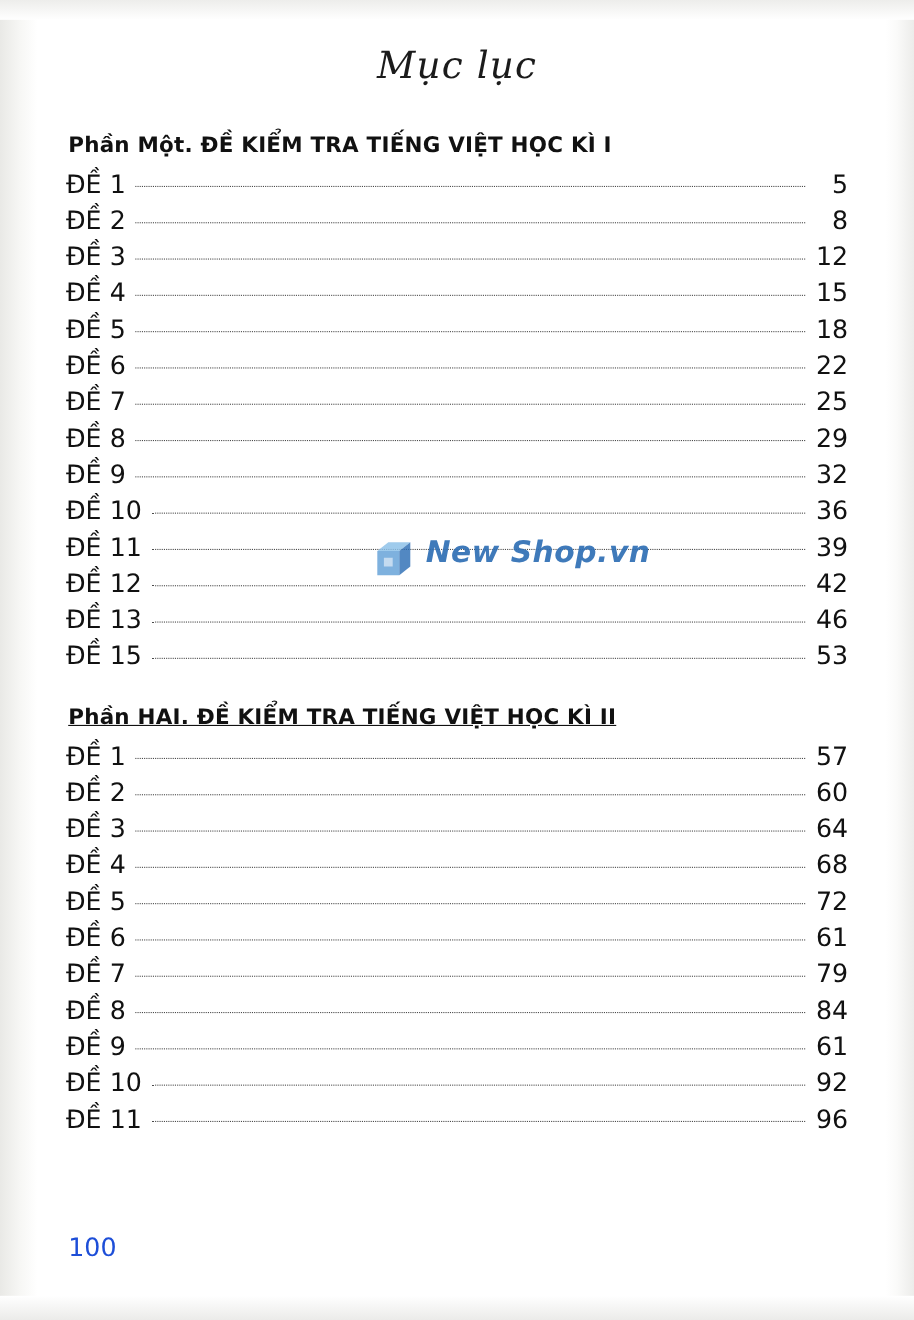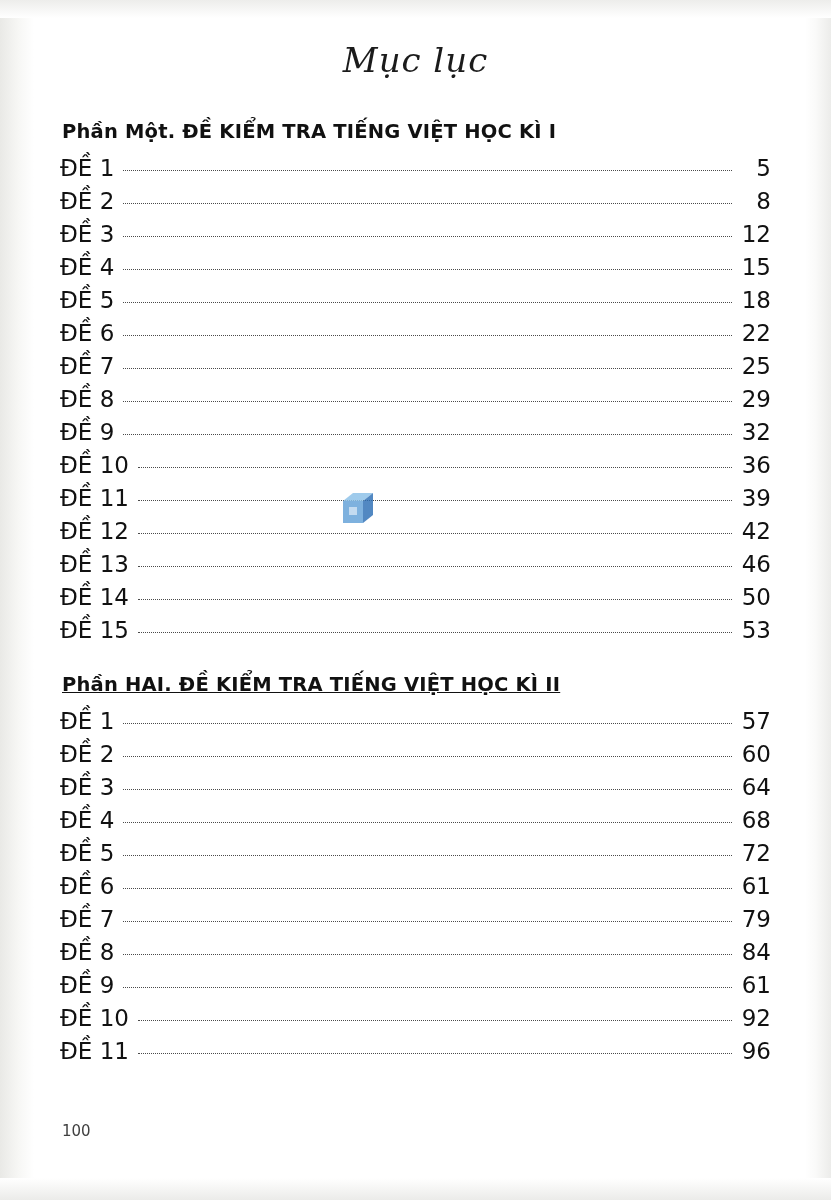--- a/index.html
+++ b/index.html
@@ -129,22 +129,22 @@
     padding-left: 6px;
     min-width: 30px;
     text-align: right;
   }
 
   .footer-num {
     position: absolute;
     left: 62px;
     top: 1122px;
     font-family: "DejaVu Sans", sans-serif;
-    font-size: 15px;
-    color: #404040;
+    font-size: 23px;
+    color: #1d4ed8;
   }
 
   
   .watermark {
     position: absolute;
     left: 337px;
     top: 487px;
     width: 220px;
     height: 92px;
     pointer-events: none;
@@ -264,25 +264,20 @@
         <span class="label">ĐỀ 12</span>
         <span class="leader"></span>
         <span class="page-num">42</span>
       </div>
       <div class="entry">
         <span class="label">ĐỀ 13</span>
         <span class="leader"></span>
         <span class="page-num">46</span>
       </div>
       <div class="entry">
-        <span class="label">ĐỀ 14</span>
-        <span class="leader"></span>
-        <span class="page-num">50</span>
-      </div>
-      <div class="entry">
         <span class="label">ĐỀ 15</span>
         <span class="leader"></span>
         <span class="page-num">53</span>
       </div>
 
       <div class="part-heading second">Phần HAI. ĐỀ KIỂM TRA TIẾNG VIỆT HỌC KÌ II</div>
 
       <div class="entry">
         <span class="label">ĐỀ 1</span>
         <span class="leader"></span>
@@ -344,14 +339,15 @@
 
   <div class="footer-num">100</div>
 
   <div class="watermark">
     <svg class="wm-logo" viewBox="0 0 46 40">
       <path d="M6 12 L26 12 L26 34 L6 34 Z" fill="#5b9bd5" opacity="0.85"></path>
       <path d="M6 12 L16 4 L36 4 L26 12 Z" fill="#8cc0e8" opacity="0.9"></path>
       <path d="M26 12 L36 4 L36 26 L26 34 Z" fill="#2f6fb5" opacity="0.9"></path>
       <path d="M12 18 L20 18 L20 26 L12 26 Z" fill="#ffffff" opacity="0.55"></path>
     </svg>
+    <div class="wm-text">New Shop.vn</div>
   </div>
 </div>
 
 </body></html>

